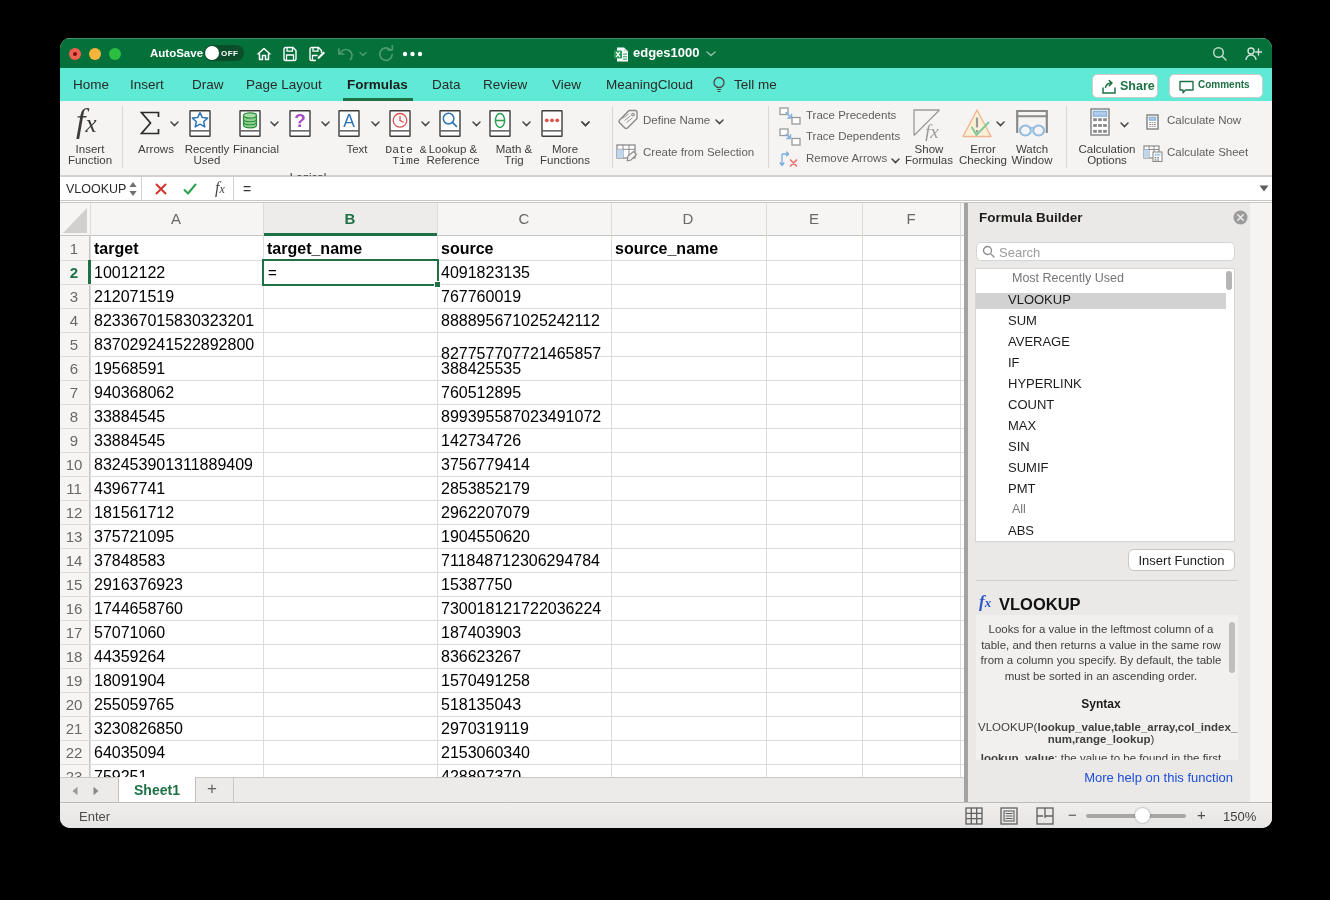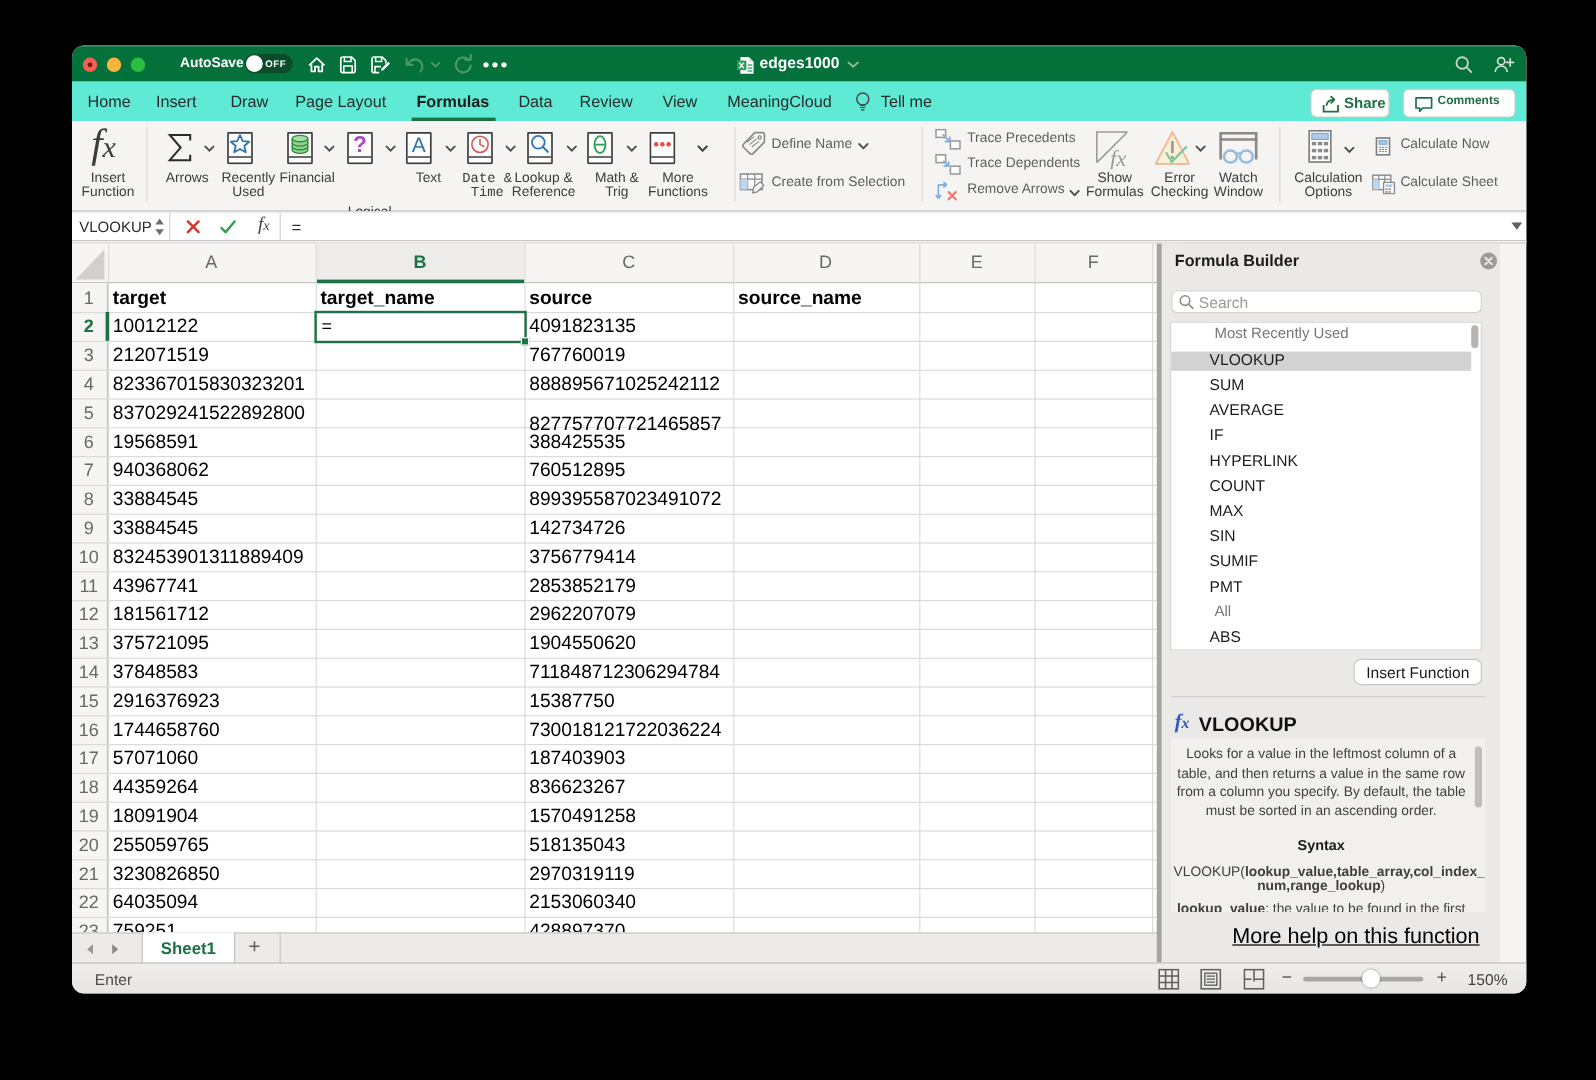--- a/index.html
+++ b/index.html
@@ -526,21 +526,21 @@
 <div class="phead" style="top:299px;">All</div>
 <div class="pitem" style="top:320px;">ABS</div>
 <div class="abs" style="left:160px; top:346px; width:107px; height:22px; background:#fff; border:1px solid #C9C7C5; border-radius:6px; text-align:center; font-size:13px; color:#1b1b1b; padding-top:3px;">Insert Function</div>
 <div class="abs" style="left:8px; top:377px; width:262px; height:1px; background:#D2D0CE;"></div>
 <div class="abs" style="left:11px; top:389px; font-family:'Liberation Serif',serif; font-style:italic; font-size:17px; font-weight:bold; color:#2B57C5;">f<span style="font-size:13px;">x</span></div>
 <div class="abs" style="left:31px; top:392px; font-size:16.5px; font-weight:bold; color:#111;">VLOOKUP</div>
 <div class="abs" style="left:8px; top:412px; width:262px; height:145px; background:#F1F0EF; overflow:hidden;text-align:center;">
           <div style="position:absolute; left:2px; top:7px; width:246px; font-size:11.5px; line-height:15.5px; color:#3F3F3F;">Looks for a value in the leftmost column of a<br>table, and then returns a value in the same row<br>from a column you specify. By default, the table<br>must be sorted in an ascending order.<div style="margin-top:13px; font-size:12px; font-weight:bold; color:#1b1b1b;">Syntax</div><div style="margin-top:8px; line-height:12.5px;">VLOOKUP(<b>lookup_value,table_array,col_index_<br>num,range_lookup</b>)</div><div style="margin-top:5px;"><b>lookup_value</b>: the value to be found in the first</div></div>
           <div style="position:absolute; right:3px; top:7px; width:6px; height:51px; background:#BEBEBE; border-radius:3px;"></div>
         </div>
-<div class="abs" style="right:17px; top:567px; font-size:18px; color:#000000; text-decoration:underline;">More help on this function</div>
+<div class="abs" style="right:17px; top:567px; font-size:13px; color:#1d4ed8; ">More help on this function</div>
 </div>
 </div>
 <div id="sbar">
 <div class="abs" style="left:19px; top:6px; font-size:13px; color:#4D4D4D;">Enter</div>
 <svg class="abs" style="left:905px; top:4px;" width="18" height="18" viewBox="0 0 18 18" fill="none">
         <rect x="1" y="1" width="16" height="16" stroke="#5F5F5F" stroke-width="1.3"></rect>
         <path d="M1 6.3 H17 M1 11.7 H17 M6.3 1 V17 M11.7 1 V17" stroke="#5F5F5F" stroke-width="1.3"></path>
       </svg>
 <svg class="abs" style="left:940px; top:4px;" width="18" height="18" viewBox="0 0 18 18" fill="none">
         <rect x="1" y="1" width="16" height="16" stroke="#5F5F5F" stroke-width="1.3"></rect>

